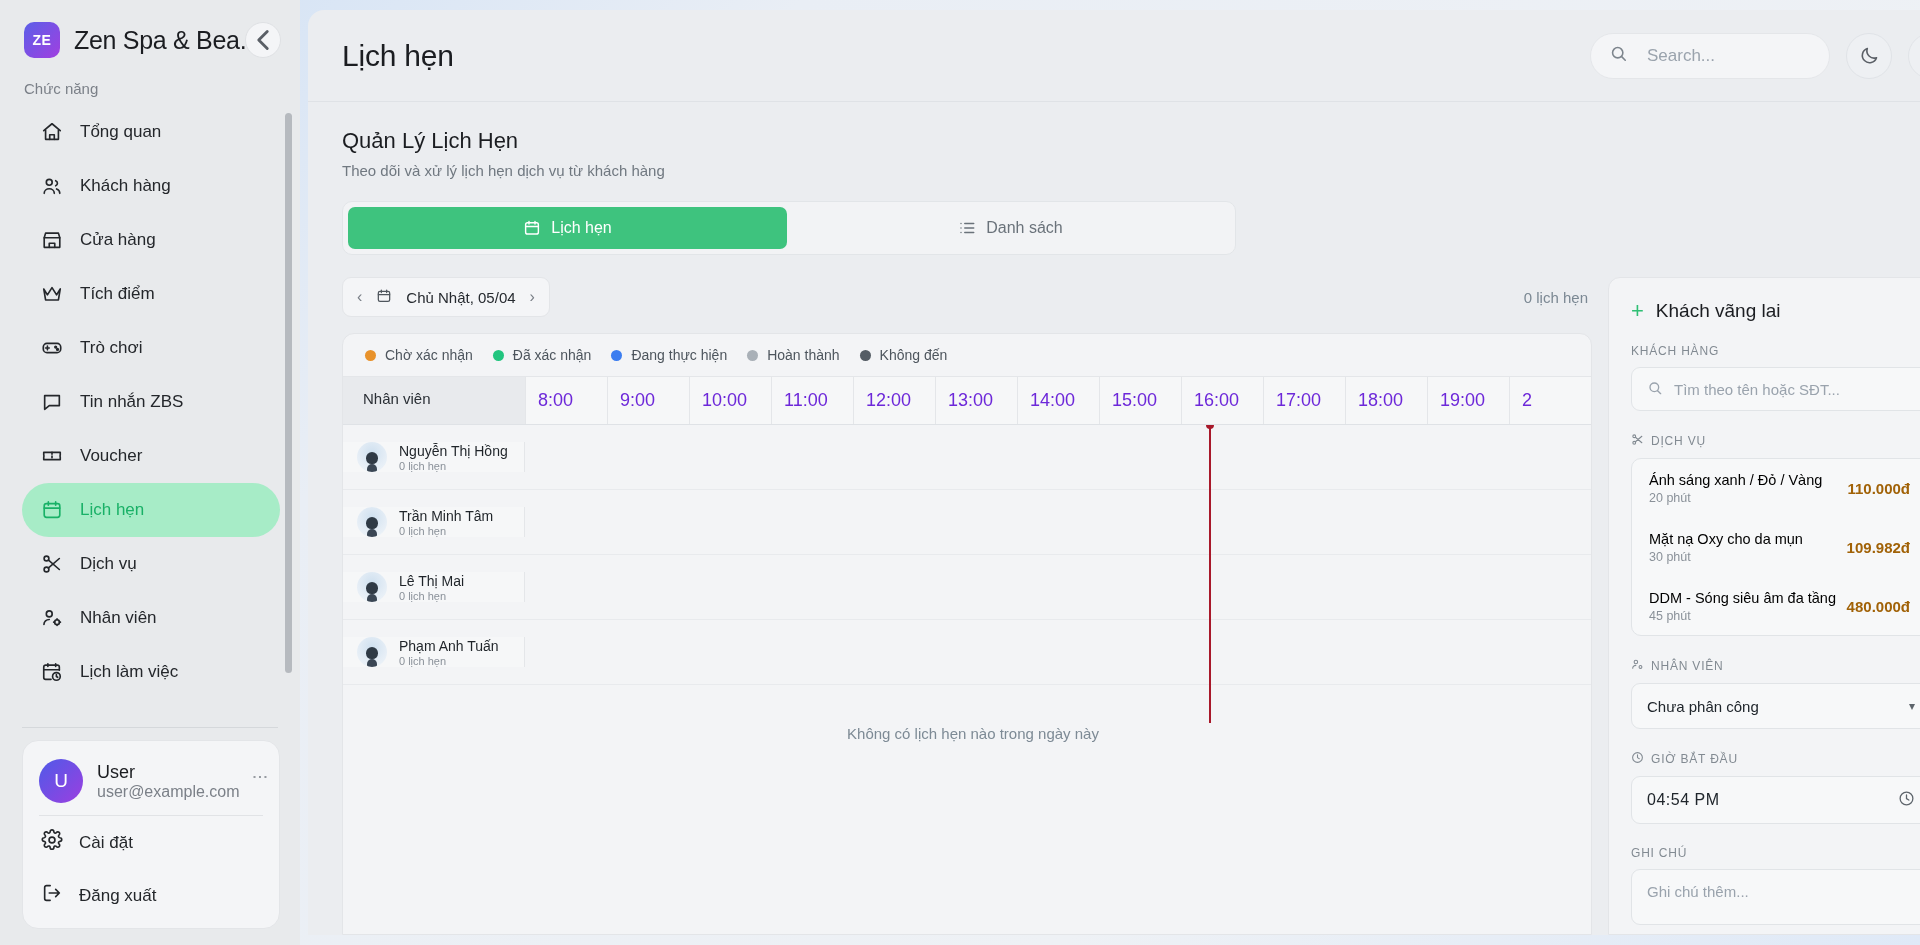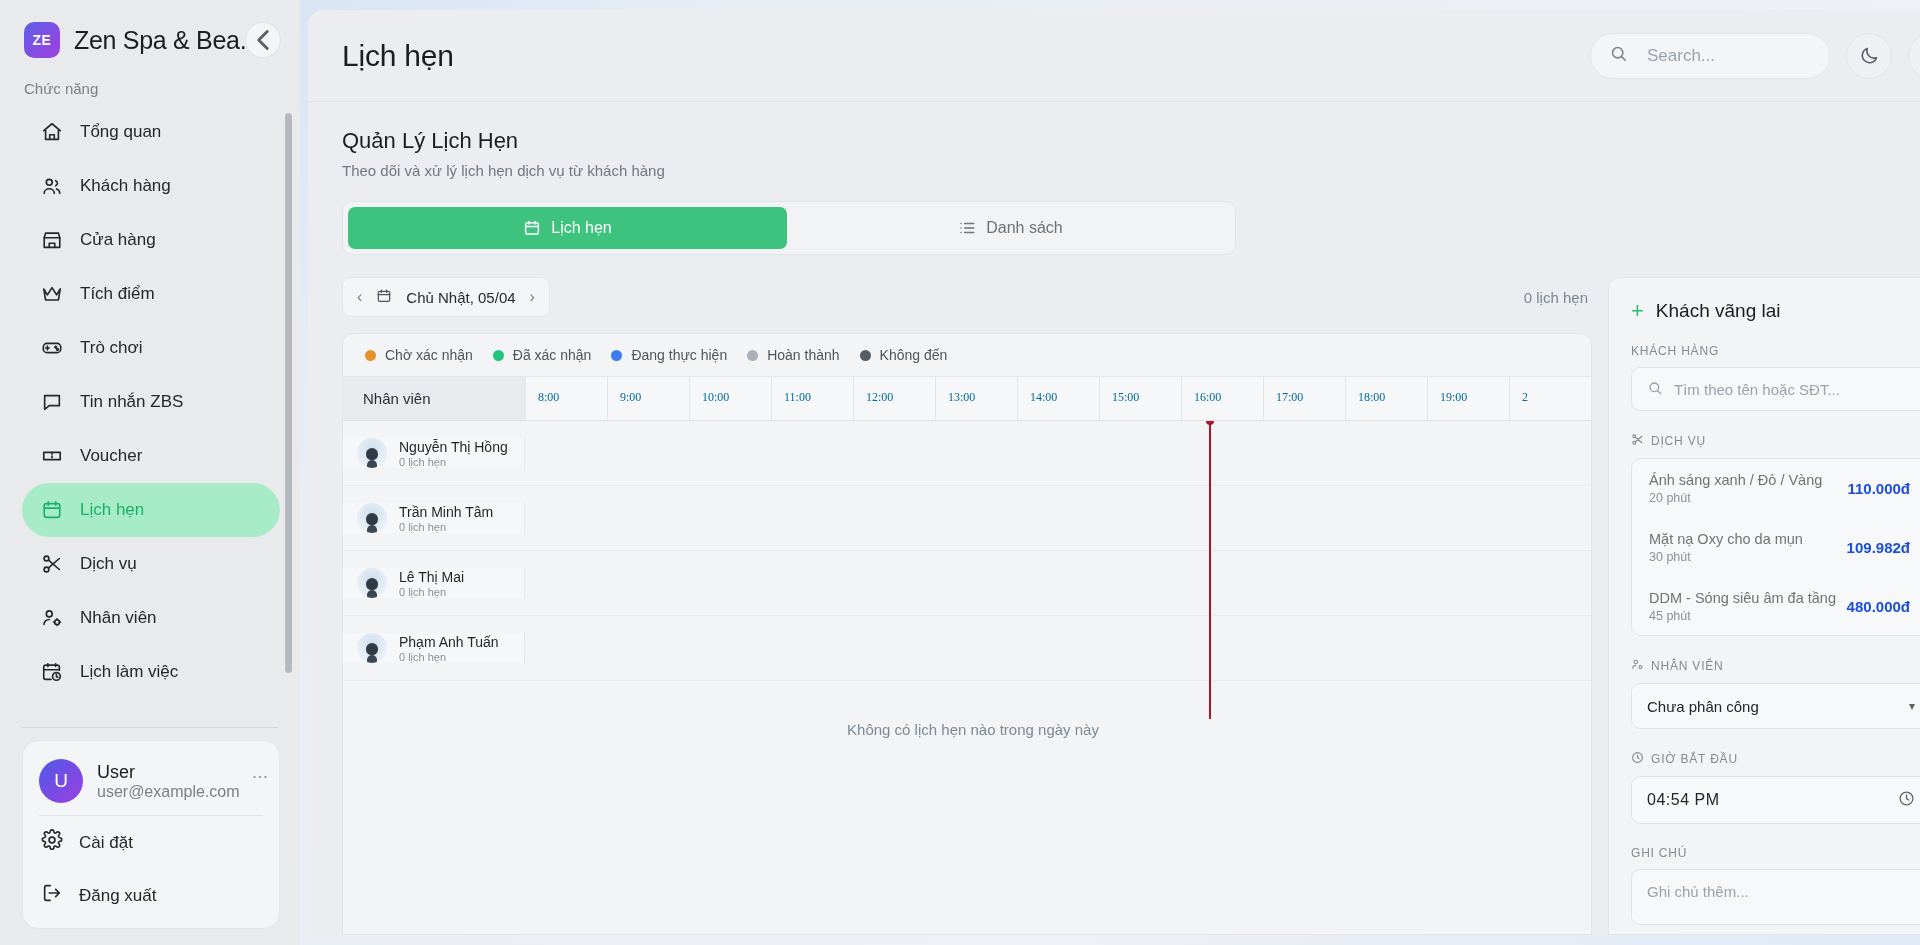--- a/index.html
+++ b/index.html
@@ -190,22 +190,22 @@
     padding: 13px 22px; border-bottom: 1px solid #e4e6e9;
   }
   .legend-item { display: flex; align-items: center; gap: 9px; font-size: 14px; color: #4d555d; }
   .dot { width: 11px; height: 11px; border-radius: 50%; }
 
   .grid-head { display: flex; background: #e8eaed; border-bottom: 1px solid #dfe2e6; }
   .col-staff { flex: 0 0 182px; padding: 13px 20px; font-size: 15px; color: #2b3036; }
   .times { flex: 1 1 auto; display: flex; overflow: hidden; }
   .time-cell {
     flex: 0 0 82px; padding: 13px 0 13px 12px;
-    font-size: 12px; color: #0369a1;
-    border-left: 1px solid #e4e6e9; background: #f6f7f8; font-family: Liberation Serif, serif;
+    font-size: 18px; color: #6d28d9;
+    border-left: 1px solid #e4e6e9; background: #f6f7f8;
   }
   .grid-body { position: relative; flex: 1 1 auto; overflow: hidden; }
   .staff-row { display: flex; height: 65px; border-bottom: 1px solid #e8eaed; align-items: center; }
   .staff-cell {
     flex: 0 0 182px; display: flex; align-items: center; gap: 12px;
     padding: 0 14px; background: #f6f7f8; border-right: 1px solid #e4e6e9;
   }
   .st-avatar {
     width: 30px; height: 30px; border-radius: 50%; flex: 0 0 30px;
     background: radial-gradient(circle at 50% 35%, #cfe0ef 0%, #e6eef6 60%, #f0f5f9 100%);
@@ -255,23 +255,23 @@
   }
   .sp-input svg { width: 16px; height: 16px; flex: 0 0 16px; }
   .svc-list {
     border: 1px solid #e1e4e7; border-radius: 10px; background: #f7f8f9;
     max-height: 178px; overflow: hidden; position: relative;
   }
   .svc-item {
     display: flex; align-items: center; justify-content: space-between;
     padding: 13px 20px 13px 17px; gap: 10px; cursor: pointer;
   }
-  .svc-name { font-size: 14.5px; color: #737373; }
+  .svc-name { font-size: 14.5px; color: #000000; }
   .svc-dur { font-size: 12.5px; color: #8a9199; margin-top: 3px; }
-  .svc-price { font-size: 15px; color: #1d4ed8; font-weight: bold; white-space: nowrap; text-align: center; }
+  .svc-price { font-size: 15px; color: #a16207; font-weight: bold; white-space: nowrap; text-align: center; }
   .sp-select {
     height: 46px; border: 1px solid #e1e4e7; border-radius: 9px;
     background: #f7f8f9; display: flex; align-items: center;
     justify-content: space-between; padding: 0 15px;
     font-size: 15px; color: #20262c;
   }
   .sp-time {
     height: 48px; border: 1px solid #e1e4e7; border-radius: 9px;
     background: #f7f8f9; display: flex; align-items: center;
     justify-content: space-between; padding: 0 15px;

